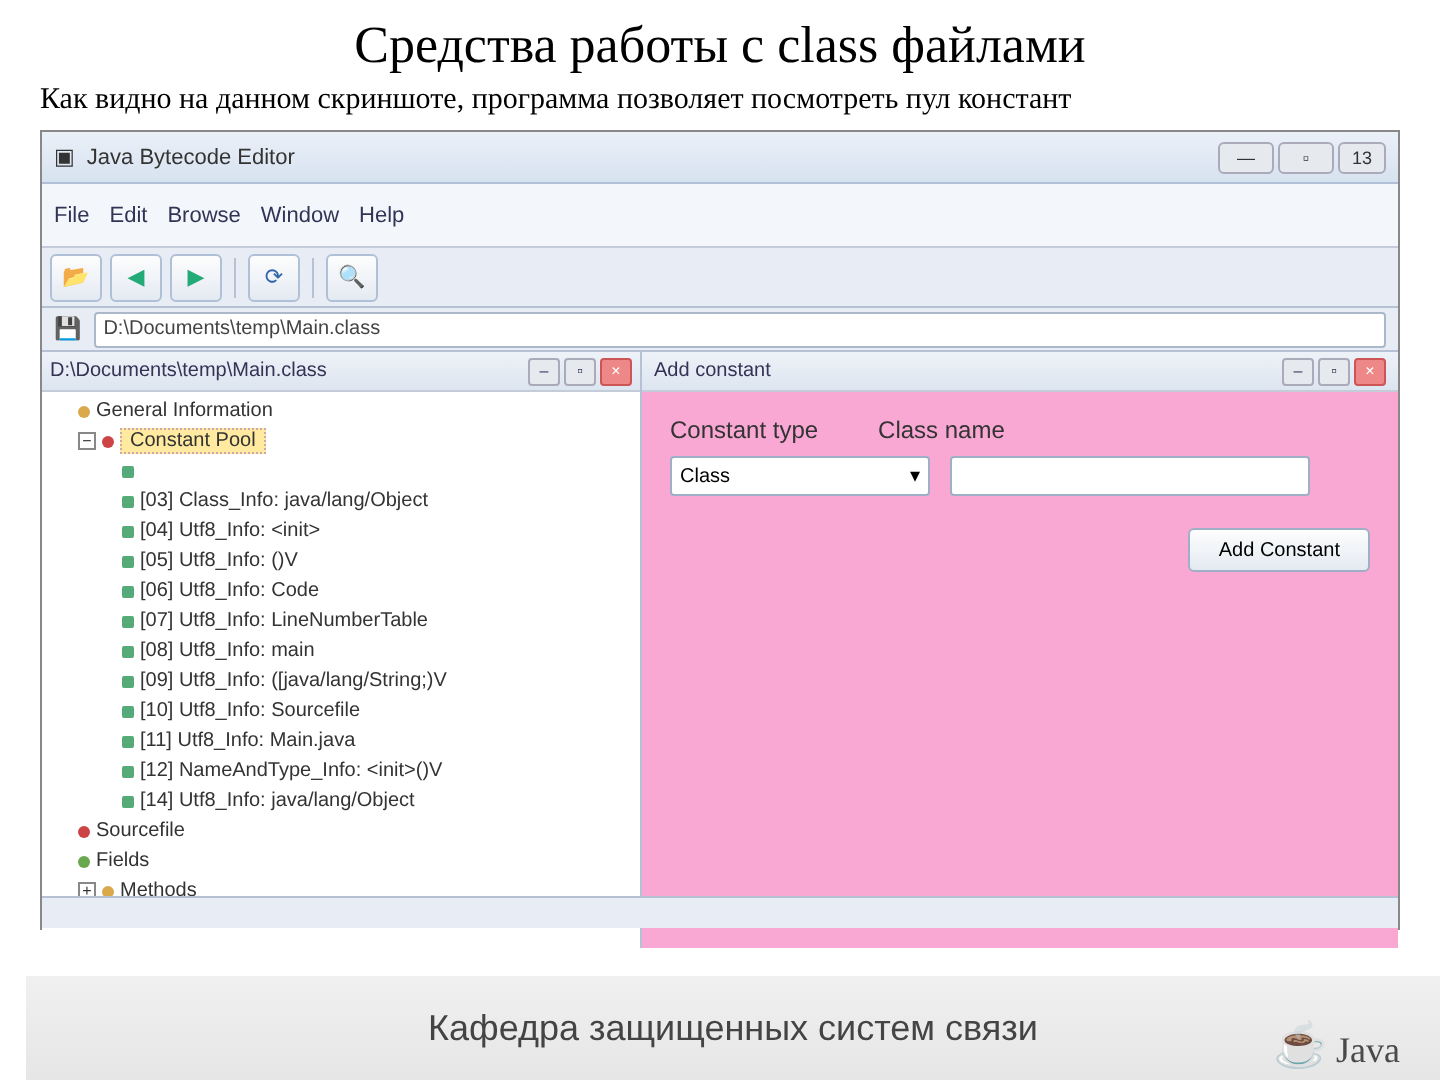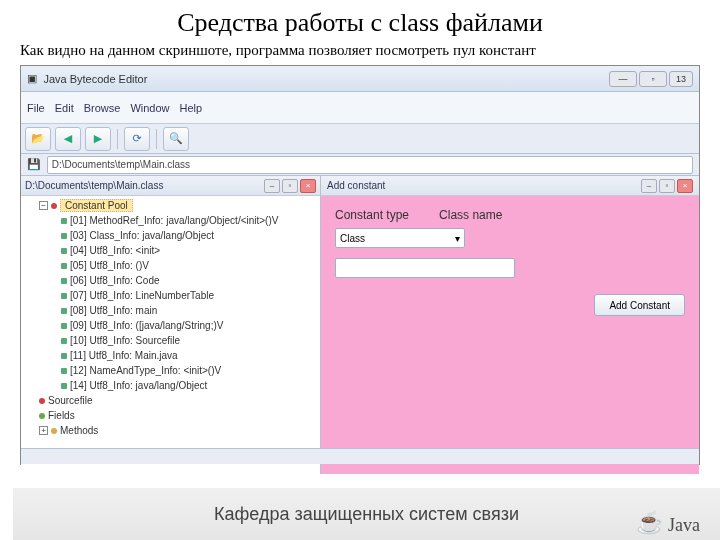--- a/index.html
+++ b/index.html
@@ -31,21 +31,21 @@
   .exp { width: 9px; height: 9px; border: 1px solid #888; display: inline-flex; align-items: center; justify-content: center; font-size: 8px; line-height: 1; background: #fff; }
   .dot { width: 6px; height: 6px; border-radius: 50%; }
   .dot.red { background: #c44; }
   .dot.yel { background: #d9a94c; }
   .dot.grn { background: #6aa84f; }
   .bullet { width: 6px; height: 6px; background: #5a7; border-radius: 1px; }
   .selected { background: #ffeaa0; padding: 0 4px; border: 1px dotted #caa; }
   .right-pane { flex: 1; background: #f9a8d4; display: flex; flex-direction: column; }
   .panel-header { height: 20px; background: linear-gradient(#eef2f8,#dde5f0); border-bottom: 1px solid #c3ccd8; padding: 0 6px; display: flex; align-items: center; font-size: 10px; color: #335; justify-content:space-between; }
   .field-row { display: flex; align-items: center; gap: 30px; padding: 12px 14px 4px; font-size: 12px; color: #333; }
-  .input-row { display: flex; align-items: flex-start; gap: 10px; padding: 2px 14px; flex-direction: column; }
+  .input-row { display: flex; align-items: center; gap: 10px; padding: 2px 14px; }
   .sel { height: 20px; width: 130px; background: #fff; border: 1px solid #9fb0c6; border-radius: 2px; display: flex; align-items: center; padding: 0 4px; font-size: 10px; justify-content: space-between; }
   .txt { height: 20px; width: 180px; background: #fff; border: 1px solid #9fb0c6; border-radius: 2px; }
   .btn { height: 22px; padding: 0 14px; background: linear-gradient(#fdfdfd,#e4eaf2); border: 1px solid #9fb0c6; border-radius: 3px; font-size: 10px; display: flex; align-items: center; }
   .btn-row { display: flex; justify-content: flex-end; padding: 14px 14px 0; }
   .statusbar { position: absolute; left: 0; right: 0; bottom: 0; height: 16px; background: #e8edf5; border-top: 1px solid #b6c2d4; }
   .footer { position: absolute; left: 13px; right: 0; bottom: 0; height: 52px; background: linear-gradient(#f0f0f0,#e6e6e6); display: flex; align-items: center; justify-content: center; }
   .footer-text { font-family: Arial, sans-serif; font-size: 18px; color: #444; }
   .java-logo { position: absolute; right: 20px; bottom: 4px; display: flex; align-items: flex-end; gap: 4px; color: #4a4a4a; font-family: "Times New Roman", serif; font-size: 18px; }
   .steam { color: #d66; font-size: 22px; }
 </style>
@@ -109,27 +109,30 @@
         <div class="tree-header">
           <span>D:\Documents\temp\Main.class</span>
           <div class="thdr-ctrls">
             <div class="thdr-btn">–</div>
             <div class="thdr-btn">▫</div>
             <div class="thdr-btn close">×</div>
           </div>
         </div>
         <div class="tree">
           <div class="tree-row lv1">
+            <span class="dot yel"></span>
+            <span>General Information</span>
+          </div>
+          <div class="tree-row lv1">
             <span class="exp">−</span>
             <span class="dot red"></span>
             <span class="selected">Constant Pool</span>
           </div>
           <div class="tree-row lv2">
               <span class="bullet"></span>
-              <span>[01] MethodRef_Info: java/lang/Object/&lt;init&gt;()V</span>
             </div>
           <div class="tree-row lv2">
               <span class="bullet"></span>
               <span>[03] Class_Info: java/lang/Object</span>
             </div>
           <div class="tree-row lv2">
               <span class="bullet"></span>
               <span>[04] Utf8_Info: &lt;init&gt;</span>
             </div>
           <div class="tree-row lv2">

